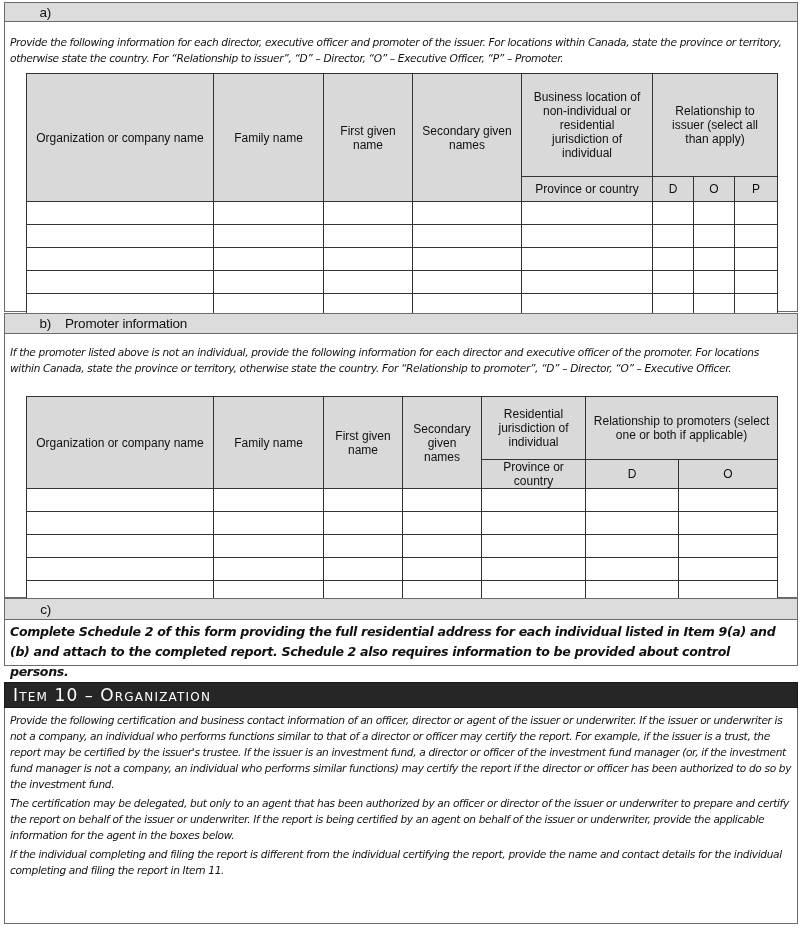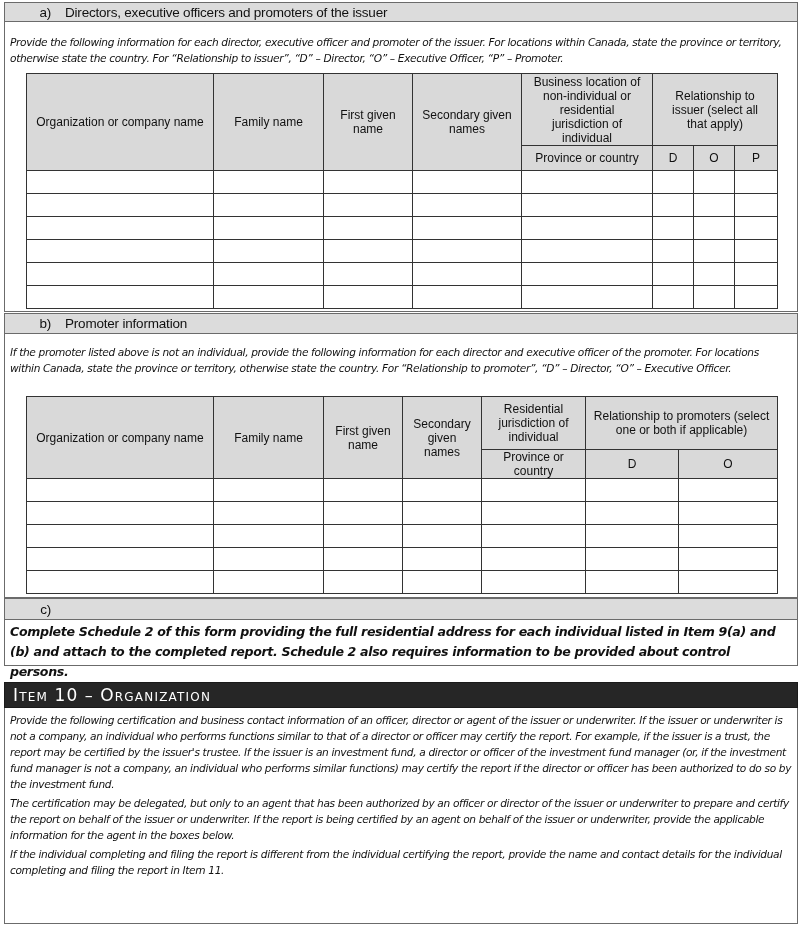--- a/index.html
+++ b/index.html
@@ -93,21 +93,20 @@
       align-items: center;
       padding-left: 8px;
     }
     .item-bar .big { font-size: 17px; }
   </style>
 </head>
 <body>
 
 <div class="sub-header" style="top:2px;height:20px;">
   <span class="letter">a)</span>
-  <span>Directors, executive officers and promoters of the issuer</span>
 </div>
 <div class="frame" style="top:22px;height:290px;"></div>
 
 <div class="instr" style="top:34px;">Provide the following information for each director, executive officer and promoter of the issuer. For locations within Canada, state the province or territory, otherwise state the country. For “Relationship to issuer”, “D” – Director, “O” – Executive Officer, “P” – Promoter.</div>
 
 <table class="grid" style="left:26px;top:73px;width:751px;">
   <colgroup>
     <col style="width:187px">
       <col style="width:110px">
       <col style="width:89px">
@@ -116,22 +115,22 @@
       <col style="width:41px">
       <col style="width:41px">
       <col style="width:43px">
   </colgroup>
   <thead>
     <tr style="height:72px;">
       <th rowspan="2">Organization or company name</th>
       <th rowspan="2">Family name</th>
       <th rowspan="2" style="padding:0 14px;">First given name</th>
       <th rowspan="2">Secondary given names</th>
-      <th style="padding:0 8px;">Business location of non-individual or residential jurisdiction of individual</th>
-      <th colspan="3" style="padding:0 12px;">Relationship to issuer (select all that apply)</th>
+      <th style="padding:16px 8px;">Business location of non-individual or residential jurisdiction of individual</th>
+      <th colspan="3" style="padding:0 12px;">Relationship to issuer (select all than apply)</th>
     </tr>
     <tr style="height:25px;">
       <th>Province or country</th>
       <th>D</th>
       <th>O</th>
       <th>P</th>
     </tr>
   </thead>
   <tbody id="tbody-a">
       <tr>
@@ -214,21 +213,21 @@
     <col style="width:104px">
       <col style="width:93px">
       <col style="width:99px">
   </colgroup>
   <thead>
     <tr style="height:53px;">
       <th rowspan="2">Organization or company name</th>
       <th rowspan="2">Family name</th>
       <th rowspan="2" style="padding:0 10px;">First given name</th>
       <th rowspan="2" style="padding:0 10px;">Secondary given names</th>
-      <th style="padding:0 12px;">Residential jurisdiction of individual</th>
+      <th style="padding:10px 12px;">Residential jurisdiction of individual</th>
       <th colspan="2">Relationship to promoters (select one or both if applicable)</th>
     </tr>
     <tr style="height:27px;">
       <th style="padding:0 16px;">Province or country</th>
       <th>D</th>
       <th>O</th>
     </tr>
   </thead>
   <tbody id="tbody-b">
       <tr>

